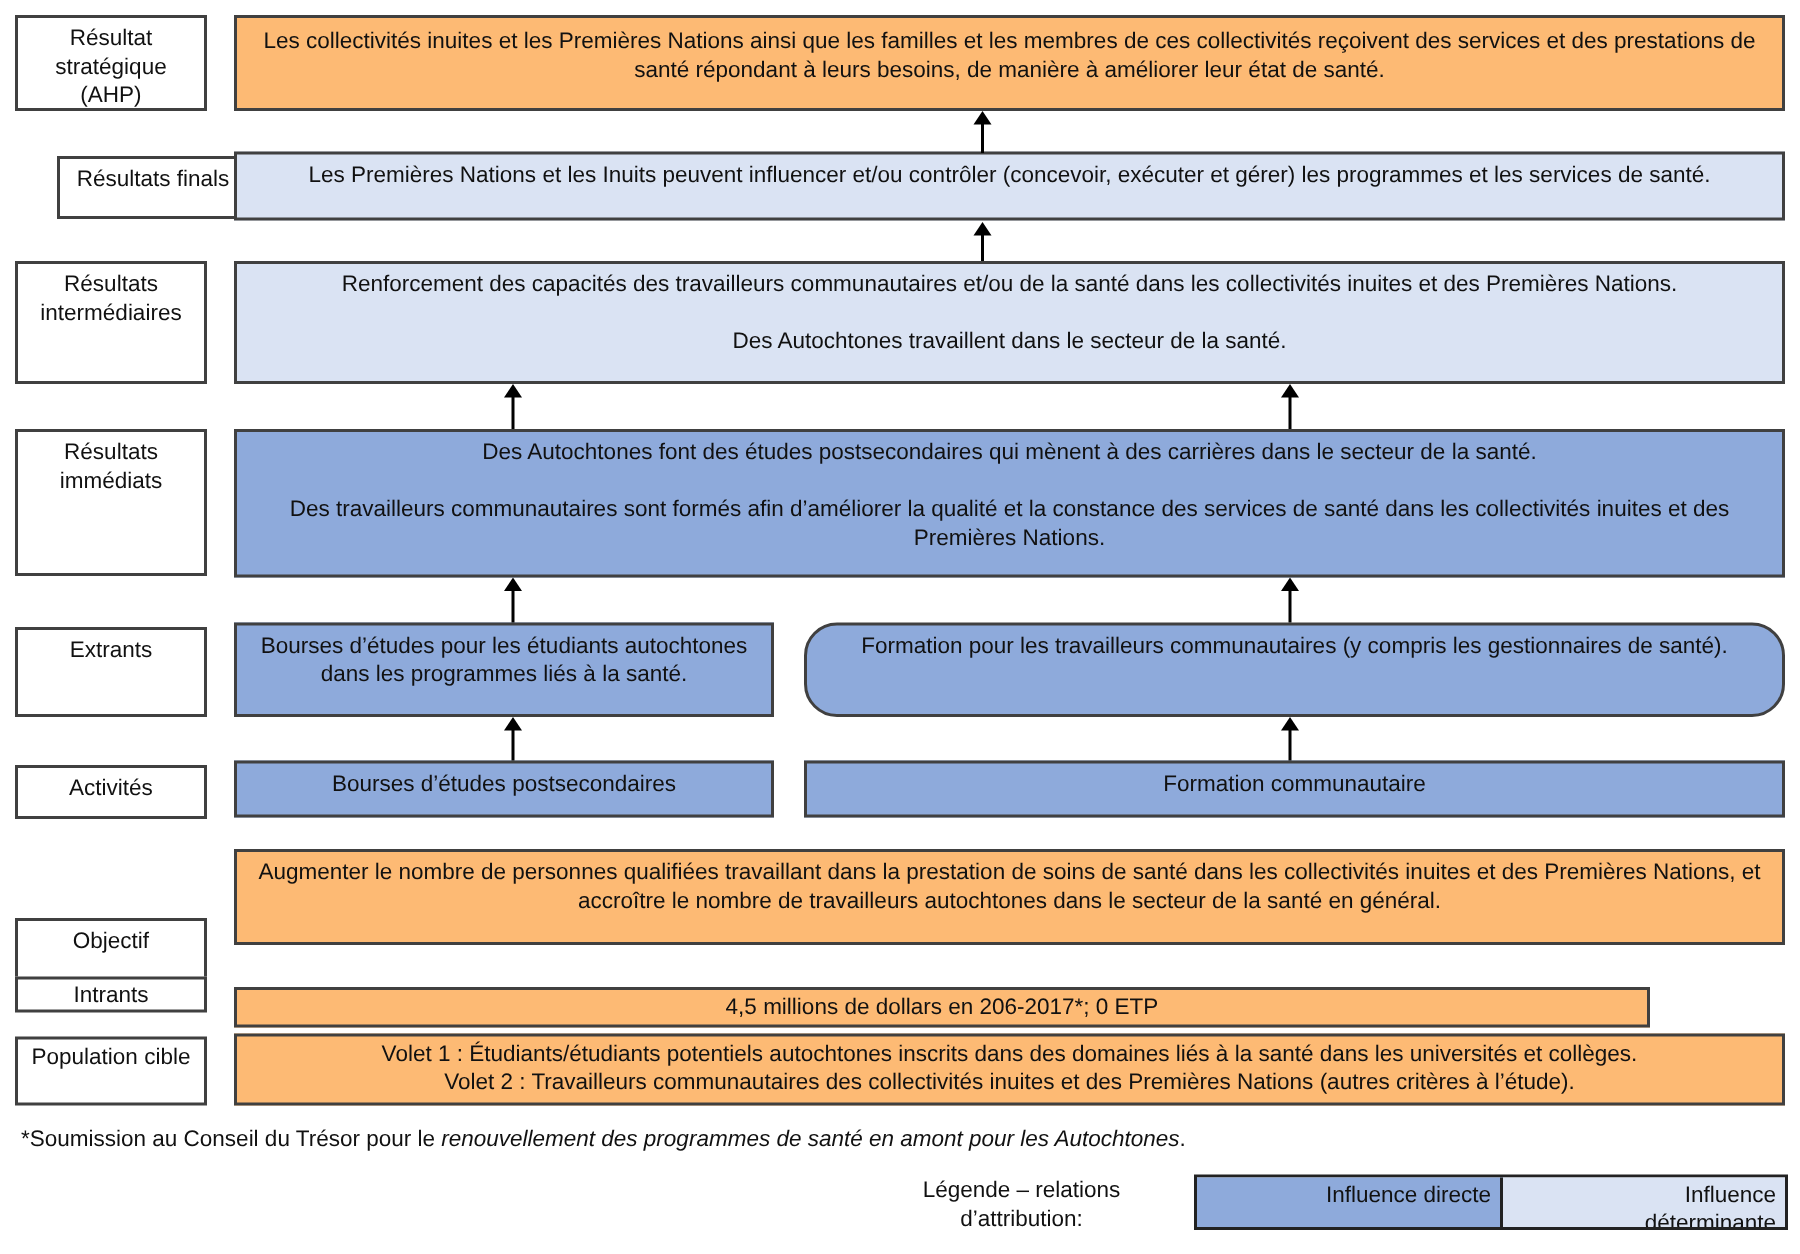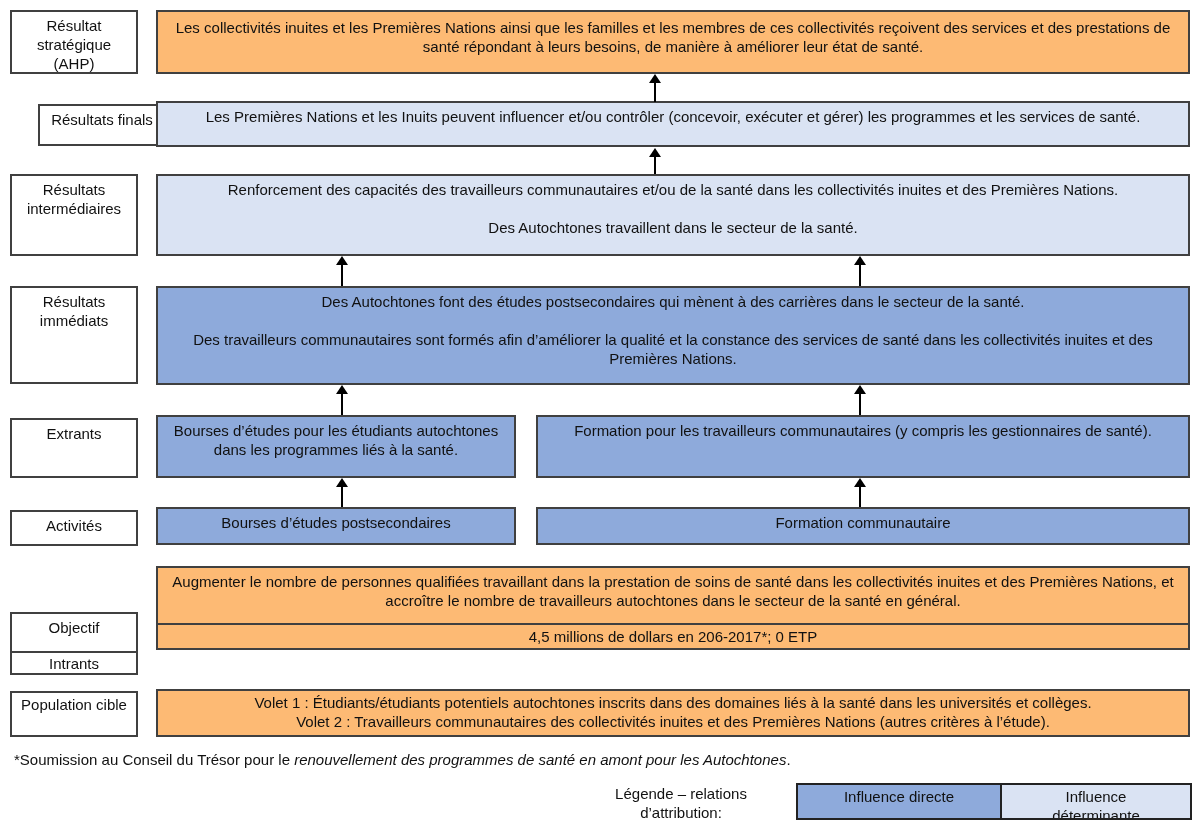--- a/index.html
+++ b/index.html
@@ -28,21 +28,21 @@
   #footnote .it{font-style:italic;}
   #legend-title{
     position:absolute;left:602px;top:784px;width:158px;
     text-align:center;white-space:pre-line;
   }
   #legend-table{
     position:absolute;left:796px;top:783px;width:396px;height:37px;
     box-sizing:border-box;border:2px solid #222222;display:flex;
   }
   .legend-cell{
-    box-sizing:border-box;padding:2px 6px;text-align:center;
+    box-sizing:border-box;padding:2px 6px;text-align:right;
     white-space:pre-line;overflow:hidden;
   }
   .legend-cell.first{width:204px;border-right:2px solid #222222;}
   .legend-cell.second{flex:1;}
 </style>
 </head>
 <body>
 
 <div id="canvas">
 
@@ -57,31 +57,31 @@
 
 Des Autochtones travaillent dans le secteur de la santé.</div>
 
   <div class="box label-box" style="left:10px;top:286px;width:128px;height:98px;">Résultats immédiats</div>
   <div class="box fill-mid pre" style="left:156px;top:286px;width:1034px;height:99px;">Des Autochtones font des études postsecondaires qui mènent à des carrières dans le secteur de la santé.
 
 Des travailleurs communautaires sont formés afin d’améliorer la qualité et la constance des services de santé dans les collectivités inuites et des Premières Nations.</div>
 
   <div class="box label-box" style="left:10px;top:418px;width:128px;height:60px;">Extrants</div>
   <div class="box fill-mid" style="left:156px;top:415px;width:360px;height:63px;">Bourses d’études pour les étudiants autochtones dans les programmes liés à la santé.</div>
-  <div class="box fill-mid" style="left:536px;top:415px;width:654px;height:63px;">Formation pour les travailleurs communautaires (y compris les gestionnaires de santé).</div>
+  <div class="box fill-mid" style="left:536px;top:415px;width:654px;height:63px;border-radius:22px;">Formation pour les travailleurs communautaires (y compris les gestionnaires de santé).</div>
 
   <div class="box label-box" style="left:10px;top:510px;width:128px;height:36px;">Activités</div>
   <div class="box fill-mid" style="left:156px;top:507px;width:360px;height:38px;">Bourses d’études postsecondaires</div>
   <div class="box fill-mid" style="left:536px;top:507px;width:654px;height:38px;">Formation communautaire</div>
 
   <div class="box label-box" style="left:10px;top:568px;width:128px;height:58px;margin-top:44px;">Objectif</div>
   <div class="box fill-white" style="left:156px;top:566px;width:1034px;height:64px;">Augmenter le nombre de personnes qualifiées travaillant dans la prestation de soins de santé dans les collectivités inuites et des Premières Nations, et accroître le nombre de travailleurs autochtones dans le secteur de la santé en général.</div>
 
   <div class="box label-box" style="left:10px;top:651px;width:128px;height:24px;padding-top:1px;">Intrants</div>
-  <div class="box fill-white" style="left:156px;top:623px;width:1034px;height:27px;padding-top:2px;">4,5 millions de dollars en 206-2017*; 0 ETP</div>
+  <div class="box fill-white" style="left:156px;top:658px;width:944px;height:27px;padding-top:2px;">4,5 millions de dollars en 206-2017*; 0 ETP</div>
 
   <div class="box label-box" style="left:10px;top:691px;width:128px;height:46px;padding-top:2px;">Population cible</div>
   <div class="box fill-white pre" style="left:156px;top:689px;width:1034px;height:48px;padding-top:2px;">Volet 1 : Étudiants/étudiants potentiels autochtones inscrits dans des domaines liés à la santé dans les universités et collèges.
 Volet 2 : Travailleurs communautaires des collectivités inuites et des Premières Nations (autres critères à l’étude).</div>
 
   <div class="arrow" style="left:649px;top:74px;height:28px;">
       <div class="head"></div>
       <div class="shaft"></div>
     </div>
   <div class="arrow" style="left:649px;top:148px;height:26px;">

